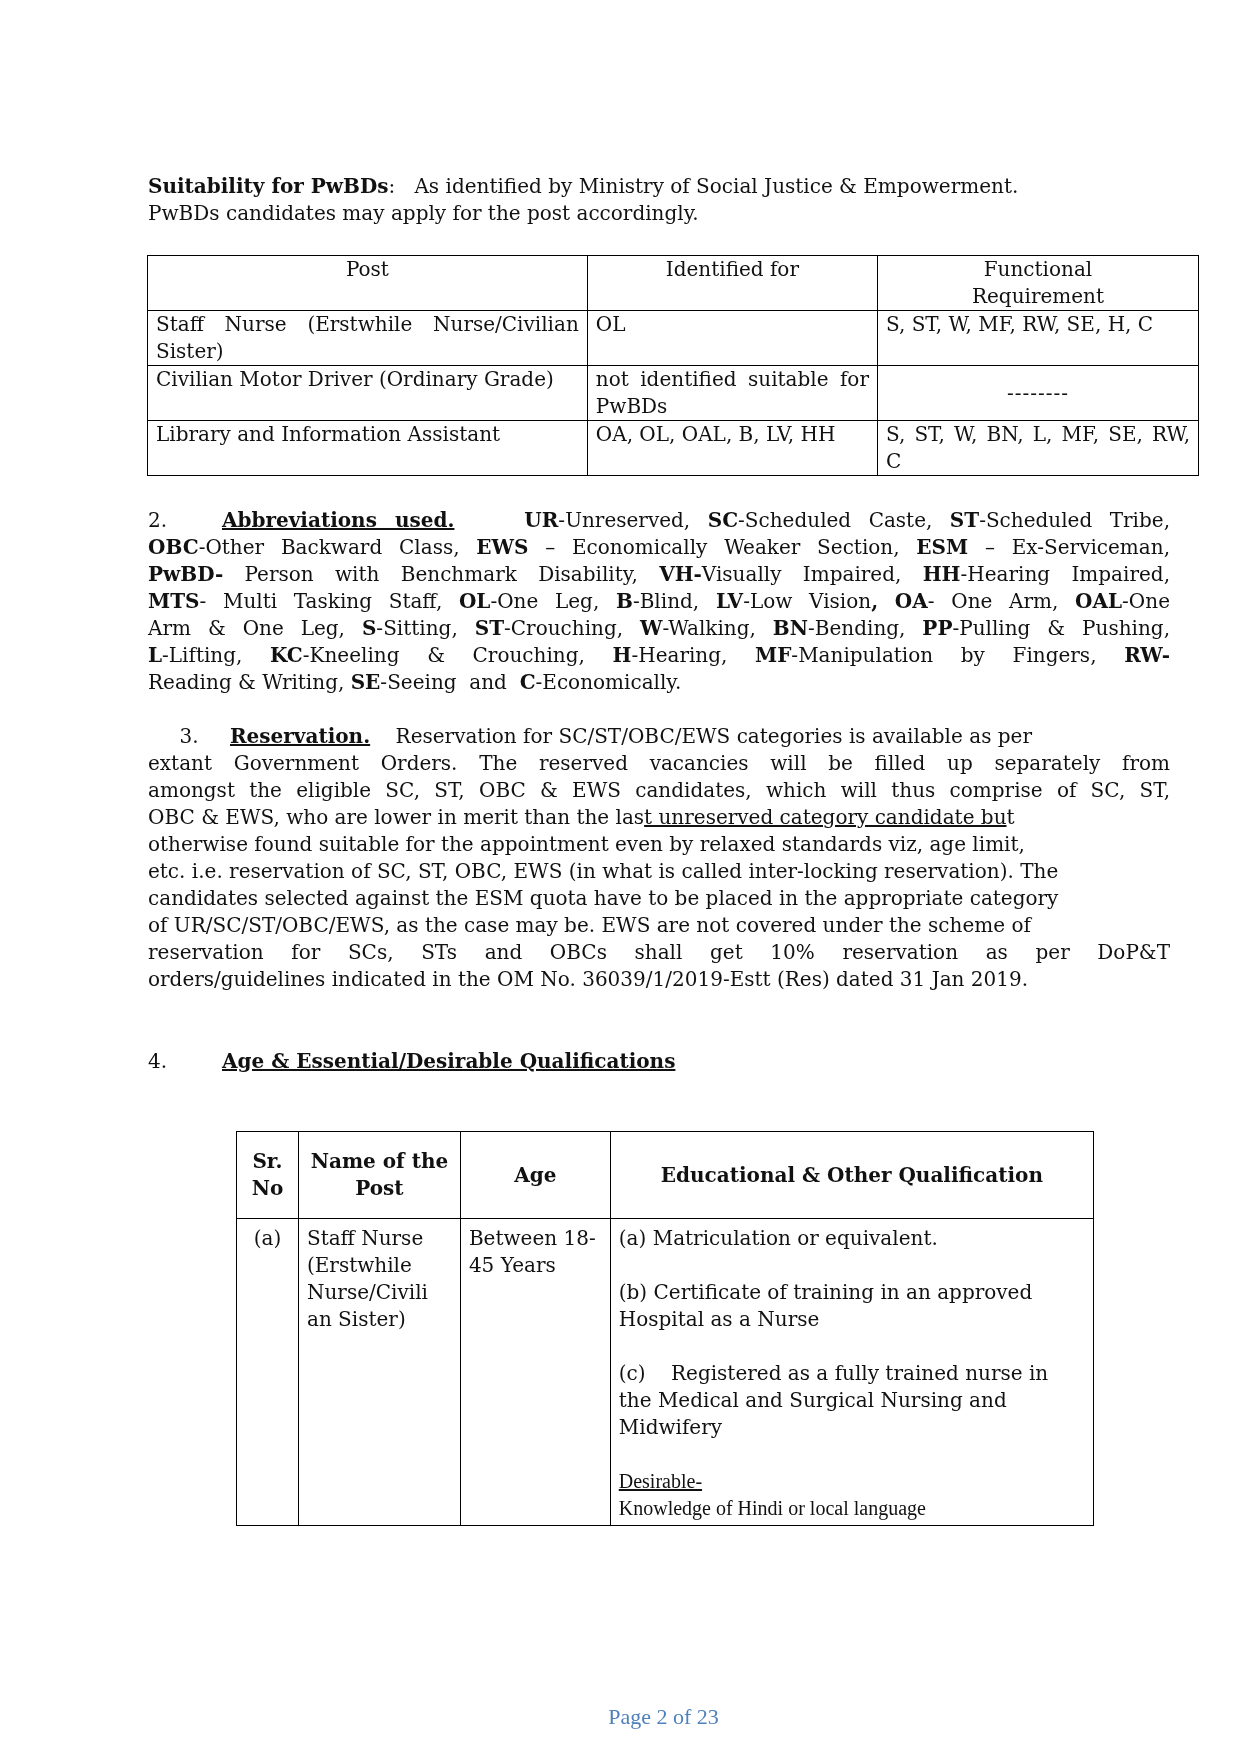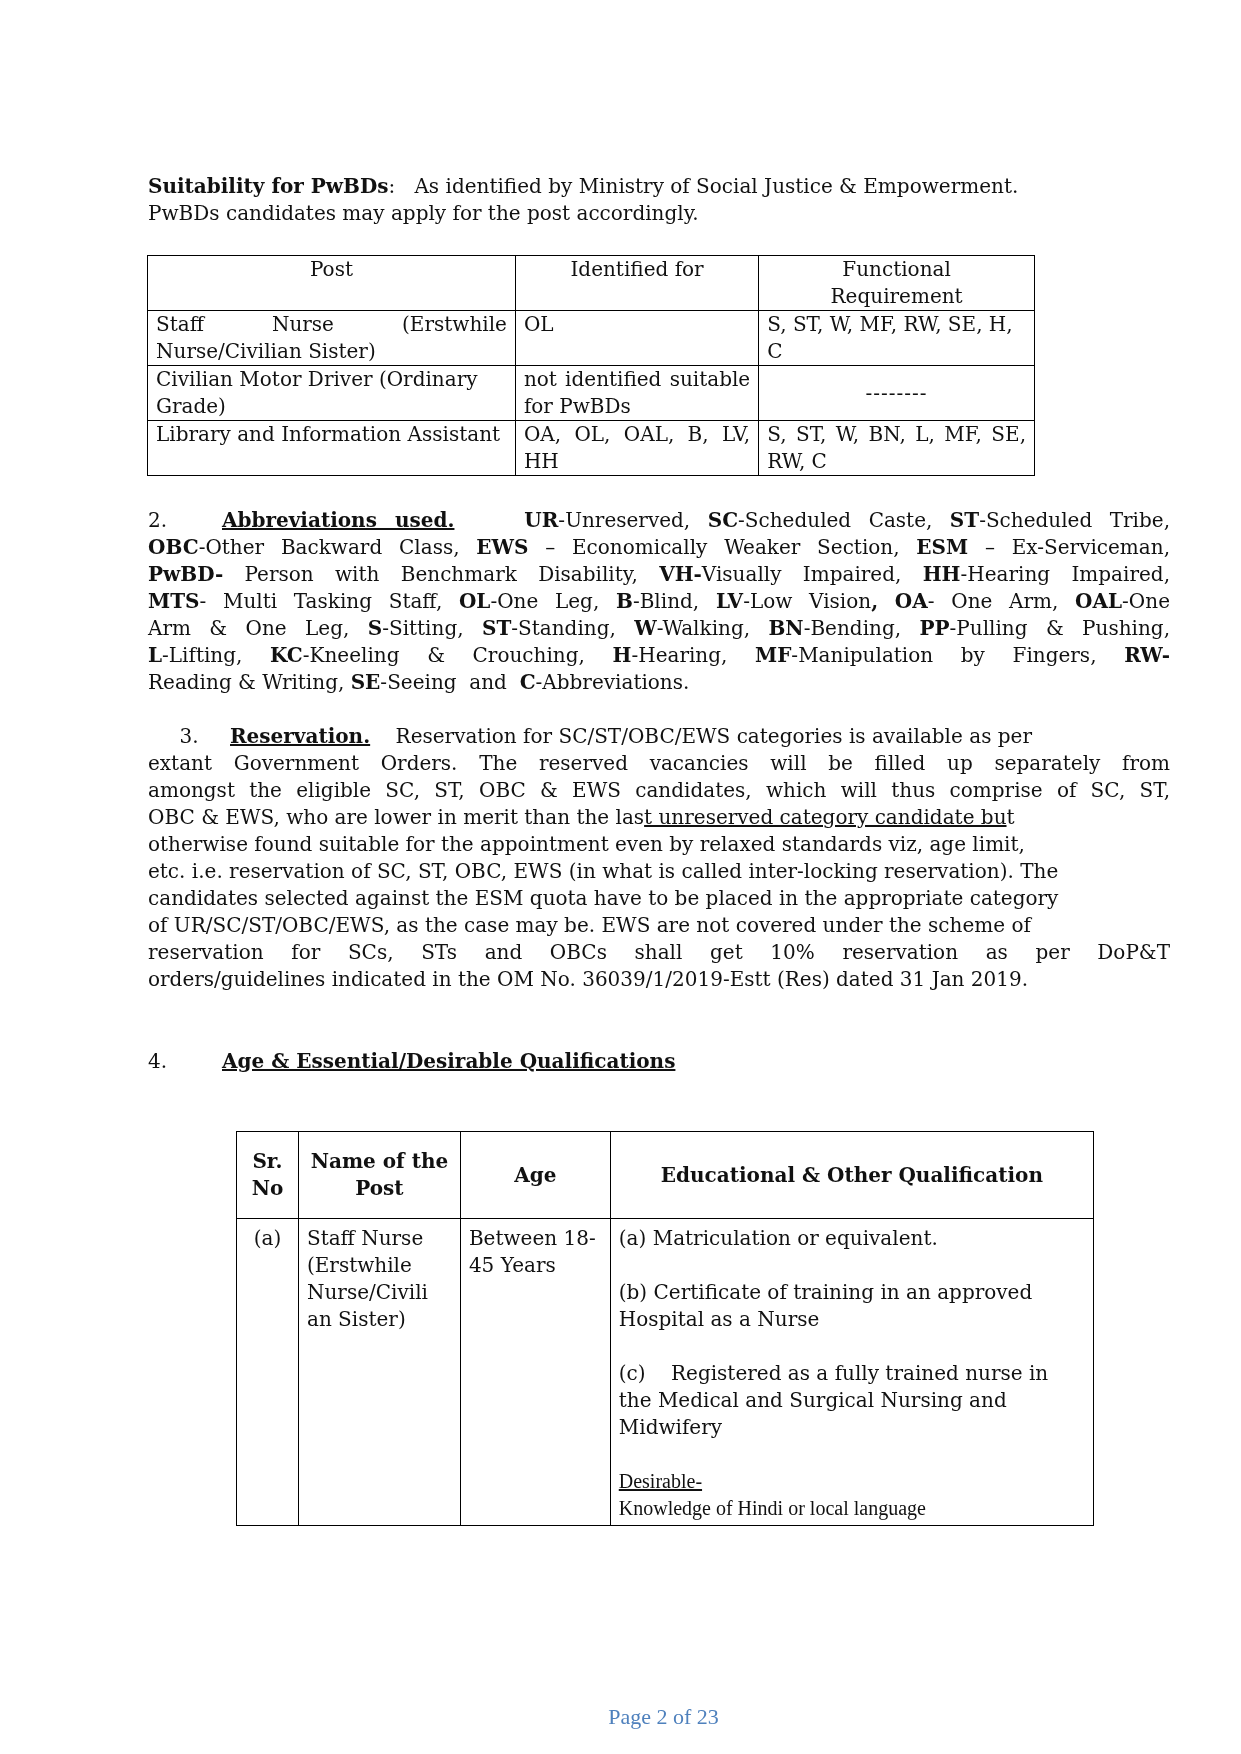--- a/index.html
+++ b/index.html
@@ -6,21 +6,21 @@
   body { width:1241px; height:1754px; position:relative; overflow:hidden;
          font-family:"DejaVu Serif", "Liberation Serif", serif; color:#111; }
   .ln { position:absolute; left:148px; font-size:20px; line-height:27px; white-space:nowrap; }
   .just { width:1022px; text-align:justify; text-align-last:justify; white-space:normal; }
   b { font-weight:bold; }
   u.h { text-decoration:underline; text-decoration-thickness:2px; font-weight:bold; }
   .num { display:inline-block; width:74px; }
   .num3 { display:inline-block; width:82px; }
   table { position:absolute; border-collapse:collapse; }
   td, th { border:1.5px solid #000; vertical-align:top; font-size:20px; line-height:27px; padding:0 8px; }
-  #t1 { left:147px; top:255px; width:888px; font-family:"DejaVu Serif","Liberation Serif",serif; }
+  #t1 { left:147px; top:255px; width:1052px; font-family:"DejaVu Serif","Liberation Serif",serif; }
   #t1 th { font-weight:normal; text-align:center; height:50px; padding-top:0; }
   #t1 td { height:54px; }
   #t1 td.jc { text-align:justify; text-align-last:left; }
   #t1 td.dash { vertical-align:middle; text-align:center; letter-spacing:1px; }
   #t2 { left:236px; top:1131px; width:858px; }
   #t2 th { font-weight:bold; text-align:center; vertical-align:middle; height:86px; }
   #t2 td { height:300px; padding-top:6px; }
   #t2 td.c { text-align:center; }
   .qp { margin:0 0 27px 0; }
   .qp:last-child { margin-bottom:0;font-family:Liberation Serif, serif; }
@@ -87,35 +87,35 @@
     <b>MTS</b><span>- </span><span>Multi Tasking Staff</span>,
     <b>OL</b><span>-</span><span>One Leg</span>,
     <b>B</b><span>-</span><span>Blind</span>,
     <b>LV</b><span>-</span><span>Low Vision</span><b>,</b>
     <b>OA</b><span>- </span><span>One Arm</span>,
     <b>OAL</b>-One
   </div>
   <div class="ln just" style="top:615px;">
     <span>Arm &amp; One Leg</span>,
     <b>S</b><span>-</span><span>Sitting</span>,
-    <b>ST</b><span>-</span><span>Standing</span>,
+    <b>ST</b><span>-</span><span>Crouching</span>,
     <b>W</b><span>-</span><span>Walking</span>,
     <b>BN</b><span>-</span><span>Bending</span>,
     <b>PP</b><span>-</span><span>Pulling &amp; Pushing</span>,
   </div>
   <div class="ln just" style="top:642px;">
     <b>L</b><span>-</span><span>Lifting</span>,
     <b>KC</b><span>-</span><span>Kneeling &amp; Crouching</span>,
     <b>H</b><span>-</span><span>Hearing</span>,
     <b>MF</b><span>-</span><span>Manipulation by Fingers</span>,
     <b><span>RW</span>-</b>
   </div>
   <div class="ln" style="top:669px;">
     <span>Reading &amp; Writing</span>,
-    <b>SE</b><span>-</span><span>Seeing</span>&nbsp; and &nbsp;<b>C</b><span>-</span><span>Abbreviations</span>.
+    <b>SE</b><span>-</span><span>Seeing</span>&nbsp; and &nbsp;<b>C</b><span>-</span><span>Economically</span>.
   </div>
 </div>
 
 <div id="sec3">
   <div class="ln" style="top:723px;text-align:center;">
     <span class="num3">3.</span><u class="h">Reservation.</u>&nbsp;&nbsp;&nbsp;&nbsp;<span>Reservation for SC/ST/OBC/EWS categories is available as per</span>
   </div>
   <div class="ln just" style="top:750px;">extant Government Orders. The reserved vacancies will be filled up separately from</div>
   <div class="ln just" style="top:777px;">amongst the eligible SC, ST, OBC &amp; EWS candidates, which will thus comprise of SC, ST,</div>
   <div class="ln" style="top:804px;">

